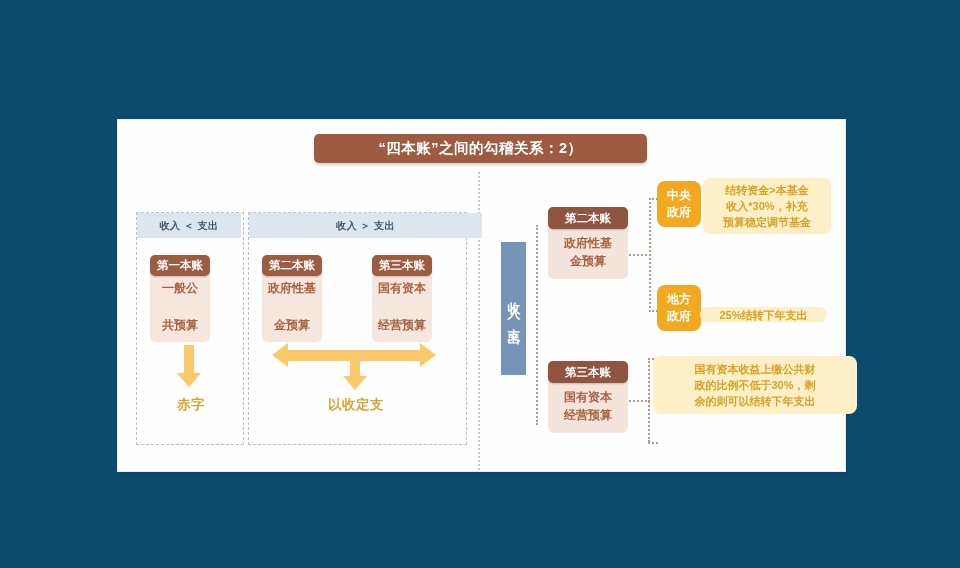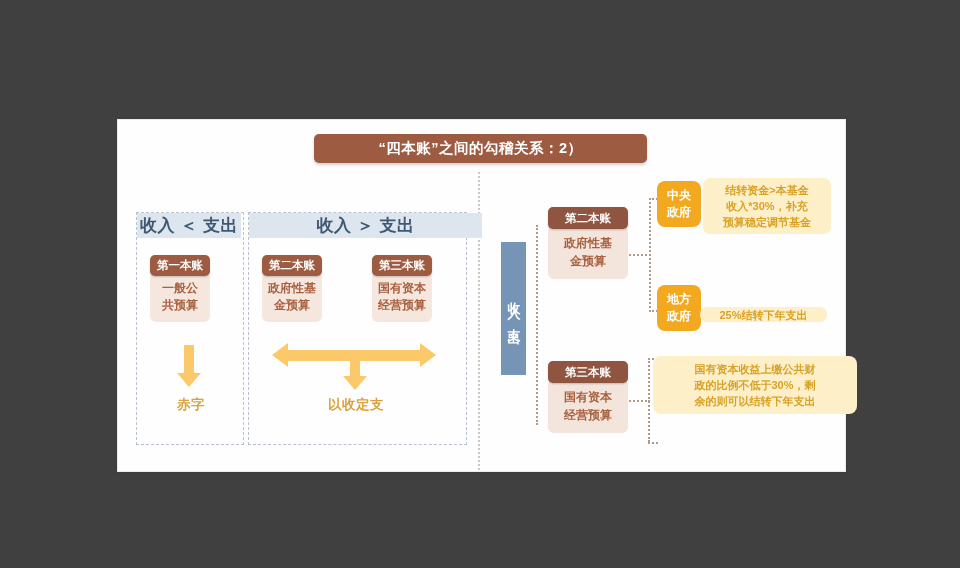--- a/index.html
+++ b/index.html
@@ -1,20 +1,20 @@
 <!DOCTYPE html>
 <html><head>
 <meta charset="utf-8">
 <style>
   html,body{margin:0;padding:0;}
   body{
     width:960px;height:568px;background:#ffffff;overflow:hidden;
     font-family:"Liberation Sans","DejaVu Sans",sans-serif;
   }
-  #stage{position:relative;width:960px;height:568px;background:#404040;}
+  #stage{position:relative;width:960px;height:568px;background:#0c4a6e;}
 
   
   .card{
     position:absolute;left:117px;top:119px;width:727px;height:351px;
     background:#fefefe;border:1px solid #ebebeb;
     box-shadow:0 1px 3px rgba(0,0,0,.07);
   }
 
   
   .title-banner{
@@ -39,38 +39,38 @@
     position:absolute;border:1px dashed #b9c3cf;background:transparent;
   }
   .panel-a{left:136px;top:212px;width:106px;height:231px;}
   .panel-b{left:248px;top:212px;width:217px;height:231px;}
 
   .panel-head{
     position:absolute;height:25px;background:#dde5ee;
     display:flex;align-items:center;justify-content:center;
   }
   .panel-head span{
-    color:#3f5871;font-size:17px;font-weight:bold;letter-spacing:.5px;
+    color:#3f5871;font-size:10px;font-weight:bold;letter-spacing:.5px;
     white-space:nowrap;
   }
   .head-a{left:137px;top:213px;width:104px;}
   .head-b{left:249px;top:213px;width:233px;}
 
   
   .acct{position:absolute;width:60px;}
   .acct .hdr{
     height:21px;background:#9d5c42;border-radius:5px;
     display:flex;align-items:center;justify-content:center;
     box-shadow:0 1px 2px rgba(0,0,0,.2);position:relative;z-index:2;
   }
   .acct .hdr span{color:#fff;font-size:11.5px;font-weight:bold;white-space:nowrap;}
   .acct .body{
     margin-top:-4px;padding:8px 8px 8px;
     background:#f5e6de;border-radius:6px;
-    display:flex;flex-direction:column;align-items:center;justify-content:center;
+    display:flex;flex-direction:column;align-items:center;justify-content:center;gap:20px;
   }
   .acct .body span{
     color:#a9613f;font-size:12px;font-weight:bold;line-height:17px;
     white-space:nowrap;display:block;text-align:center;
   }
 
   .acct-1{left:150px;top:255px;}
   .acct-2{left:262px;top:255px;}
   .acct-3{left:372px;top:255px;}
 

